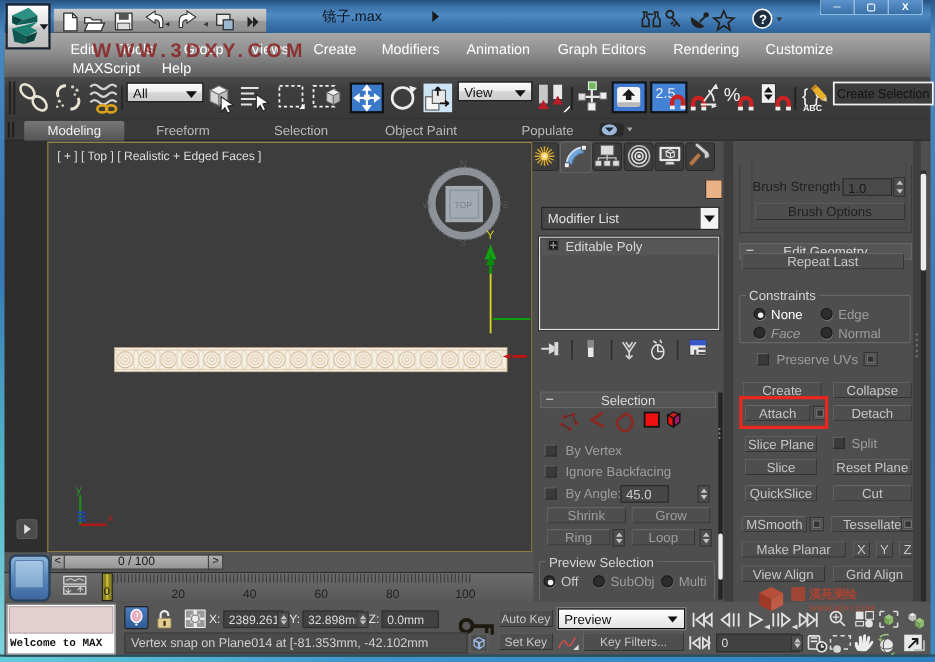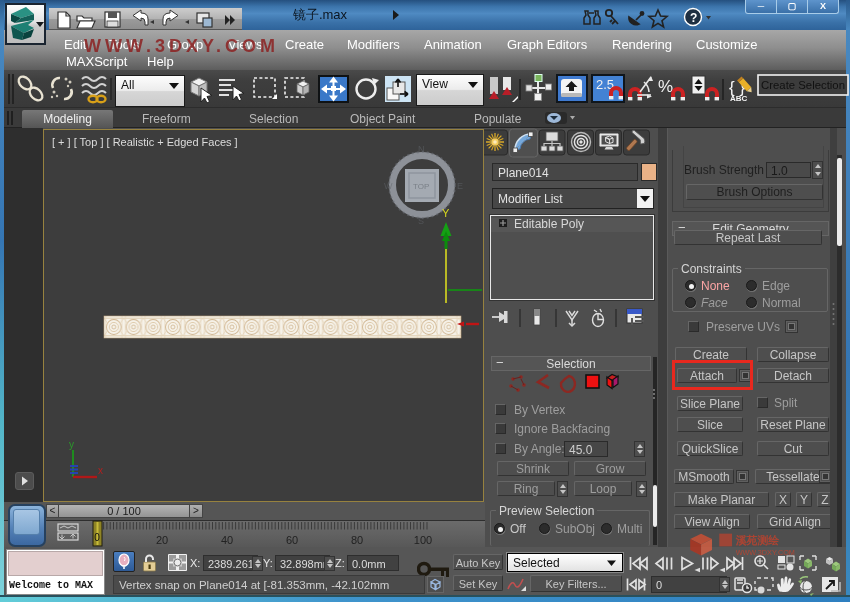--- a/index.html
+++ b/index.html
@@ -15,21 +15,21 @@
 #winbtns{position:absolute;left:745px;top:0px;width:94px;height:14px;border:1px solid #a8cce8;border-top:none;border-radius:0 0 3px 3px;background:linear-gradient(180deg,#5e94cc,#3a70a8);z-index:6;display:flex;}
 #winbtns div{flex:1;border-right:1px solid #a8cce8;color:#fff;text-align:center;font-size:9px;font-weight:bold;line-height:12px;}
 #winbtns div:last-child{border-right:none;}
 
 #menubar{position:absolute;left:4px;top:30px;width:842px;height:40px;background:linear-gradient(180deg,#a7a7a7 0%,#8e8e8e 45%,#737373 75%,#5d5d5d 100%);}
 .menu1{position:absolute;top:7px;color:#fff;font-size:13px;}
 .menu2{position:absolute;top:24px;color:#fff;font-size:13px;}
 #wmark{position:absolute;left:84px;top:36px;color:rgba(140,33,33,0.85);font-size:18px;font-weight:bold;letter-spacing:4px;z-index:9;}
 
 #toolbar{position:absolute;left:4px;top:70px;width:842px;height:38px;background:linear-gradient(180deg,#4a4a4a 0%,#3e3e3e 30%,#393939 100%);border-bottom:1px solid #2c2c2c;}
-.combo{position:absolute;height:32px;background:linear-gradient(180deg,#fdfdfd 0%,#ececec 48%,#d6d6d6 52%,#cccccc 100%);border:1.5px solid #1a1a1a;color:#111;font-size:12px;padding:2px 0 0 5px;}
+.combo{position:absolute;height:18px;background:linear-gradient(180deg,#fdfdfd 0%,#ececec 48%,#d6d6d6 52%,#cccccc 100%);border:1.5px solid #1a1a1a;color:#111;font-size:12px;padding:2px 0 0 5px;}
 .combo .arr{position:absolute;right:5px;top:7px;width:0;height:0;border:5px solid transparent;border-top:6px solid #111;}
 
 #ribbon{position:absolute;left:4px;top:108px;width:842px;height:20px;background:#3a3a3a;border-bottom:1px solid #222;}
 #ribbon .tab{position:absolute;top:2px;height:18px;font-size:12px;color:#b9b9b9;padding:2px 10px;}
 #ribbon .tab.active{background:linear-gradient(180deg,#777,#555);color:#f0f0f0;border-radius:2px 2px 0 0;}
 
 #leftstrip{position:absolute;left:4px;top:128px;width:39px;height:376px;background:#2e2e2e;}
 #expbtn{position:absolute;left:15px;top:472px;width:19px;height:18px;background:#4c4c4c;border:1px solid #5c5c5c;border-radius:3px;}
 
 #viewport{position:absolute;left:43px;top:129px;width:441px;height:373px;background:#3d3d3d;border:1.5px solid #97823f;}
@@ -425,21 +425,20 @@
       <path d="M-3.5 -4.5 l4 -1.5 l3.5 2 l-4 1.5 z M-3.5 -4.5 l.2 4.2 l3.9 1.8 l-.1 -4.5 z M4 -4 l0 4.4 l-3.9 1.1" fill="none" stroke="#e0e0e0" stroke-width="1"></path>
       <path d="M-3 5 h6 l1.5 2.5 h-9 z" fill="#d8d8d8"></path>
     </g>
 
     <g transform="translate(636,140) rotate(42)">
       <path d="M-8 -3 q-2 -1.5 0 -3 l13 -.5 q3 1 3.5 3.5 l-2.5 3 l-3 -3 z" fill="#d0d0d0" stroke="#555" stroke-width=".8"></path>
       <rect x="-1.8" y="0" width="4" height="13" rx="1.5" fill="#b07850" stroke="#6a4428" stroke-width=".8"></rect>
     </g>
   </svg>
 
-  <div class="field abs" style="left:492px;top:163px;width:146px;height:18px;padding:2px 0 0 5px;">Plane014</div>
   <div class="abs" style="left:641px;top:163px;width:16px;height:18px;background:#eab287;border:1px solid #2a2a2a;"></div>
 
   <div class="field abs" style="left:492px;top:188px;width:162px;height:21px;padding:3px 0 0 5px;border-color:#222;">Modifier List</div>
   <div class="abs" style="left:637px;top:189px;width:16px;height:19px;background:#f2f2f2;"></div>
   <svg class="abs" style="left:637px;top:189px;" width="16" height="19">
       <path d="M3 7 l5 6 l5 -6 z" fill="#111"></path>
     </svg>
 
   <div class="abs" style="left:490px;top:215px;width:164px;height:85px;background:#4f4f4f;border:1px solid #e8e8e8;outline:1px solid #333;"></div>
   <div class="abs" style="left:491px;top:218px;width:162px;height:14px;background:#565656;"></div>
@@ -550,21 +549,21 @@
   <div class="dlabel" style="left:684px;top:163px;">Brush Strength</div>
   <div class="abs field" style="left:766px;top:162px;width:45px;height:16px;color:#1a1a1a;padding:1px 0 0 4px;background:#4a4a4a;">1.0</div>
   <div class="spin" style="left:812px;top:161px;height:18px;"></div>
   <div class="btn btnd" style="left:686px;top:184px;width:137px;height:16px;"><span class="dlabel" style="position:static;">Brush Options</span></div>
   <div class="rollhead" style="left:672px;top:221px;width:157px;">Edit Geometry</div>
   <div class="abs" style="left:678px;top:220px;color:#ddd;font-size:13px;z-index:5;">−</div>
   <div class="btn" style="left:674px;top:230px;width:148px;height:15px;">Repeat Last</div>
   <div class="fieldset" style="left:672px;top:268px;width:156px;height:44px;"></div>
   <div class="abs" style="left:678px;top:262px;background:#4e4e4e;padding:0 3px;color:#d5d5d5;font-size:12px;z-index:5;">Constraints</div>
   <div class="radio sel" style="left:685px;top:280px;"></div>
-    <div class="glabel" style="left:701px;top:279px;color:#fca5a5;">None</div>
+    <div class="glabel" style="left:701px;top:279px;color:#ffffff;">None</div>
   <div class="radio" style="left:746px;top:280px;"></div>
     <div class="glabel" style="left:762px;top:279px;">Edge</div>
   <div class="radio" style="left:685px;top:297px;"></div>
     <div class="glabel" style="left:701px;top:296px;font-style:italic;">Face</div>
   <div class="radio" style="left:746px;top:297px;"></div>
     <div class="glabel" style="left:762px;top:296px;">Normal</div>
   <div class="cb" style="left:688px;top:321px;"></div>
     <div class="glabel" style="left:706px;top:320px;">Preserve UVs</div>
   <div class="abs" style="left:785px;top:320px;width:13px;height:13px;background:#4e4e4e;border:1px solid #333;box-shadow:inset 0 0 0 1px #5f5f5f;"></div>
   <div class="abs" style="left:788px;top:323px;width:7px;height:7px;background:#333;border:1px solid #777;"></div>
@@ -795,21 +794,21 @@
   </svg>
 
   <div class="abs" style="left:113px;top:575px;width:312px;height:19px;background:#4b4b4b;border:1px solid #3a3a3a;color:#cfcfcf;font-size:11.5px;padding:3px 0 0 5px;z-index:4;white-space:nowrap;overflow:hidden;">Vertex snap on Plane014 at [-81.353mm, -42.102mm</div>
   <div class="abs" style="left:427px;top:576px;width:17px;height:17px;background:#4e4e4e;border:1px solid #666;z-index:4;"></div>
   <svg class="abs" style="left:427px;top:576px;z-index:5;" width="17" height="17">
     <path d="M4 6 l4 -2.5 l5 2.5 l-4 2.5 z M4 6 v5 l4 2.5 v-5 z M13 6 v5 l-4 2.5 v-5 z" fill="none" stroke="#9ab8e0" stroke-width="1.2"></path>
   </svg>
 
   <div class="btn" style="left:453px;top:554px;width:50px;height:16px;font-size:11px;padding-top:2px;z-index:4;white-space:nowrap;">Auto Key</div>
   <div class="btn" style="left:453px;top:575px;width:50px;height:16px;font-size:11px;padding-top:2px;z-index:4;white-space:nowrap;">Set Key</div>
-  <div class="abs" style="left:507px;top:553px;width:116px;height:19px;background:linear-gradient(180deg,#fff,#e2e2e2);border:1px solid #000;outline:1px solid #888;color:#111;font-size:12px;padding:2px 0 0 5px;z-index:4;">Selected</div>
+  <div class="abs" style="left:507px;top:553px;width:116px;height:19px;background:linear-gradient(180deg,#fff,#e2e2e2);border:1px solid #000;outline:1px solid #888;color:#111;font-size:12px;padding:2px 0 0 5px;z-index:4;">Preview</div>
   <svg class="abs" style="left:605px;top:557px;z-index:5;" width="14" height="12">
       <path d="M2 3.5 l4.5 5.5 l4.5 -5.5 z" fill="#111"></path>
     </svg>
   <svg class="abs" style="left:505px;top:575px;z-index:4;" width="22" height="19">
     <path d="M3 14 q4 -10 7 -4 t8 -6" fill="none" stroke="#c05050" stroke-width="1.6"></path>
     <path d="M16 16 l5 -5 v5 z" fill="#ddd"></path>
   </svg>
   <div class="btn" style="left:530px;top:575px;width:92px;height:17px;font-size:11px;padding-top:2px;z-index:4;">Key Filters...</div>
 
   <svg class="abs" style="left:620px;top:550px;z-index:4;" width="230" height="46" viewBox="620 550 230 46">

